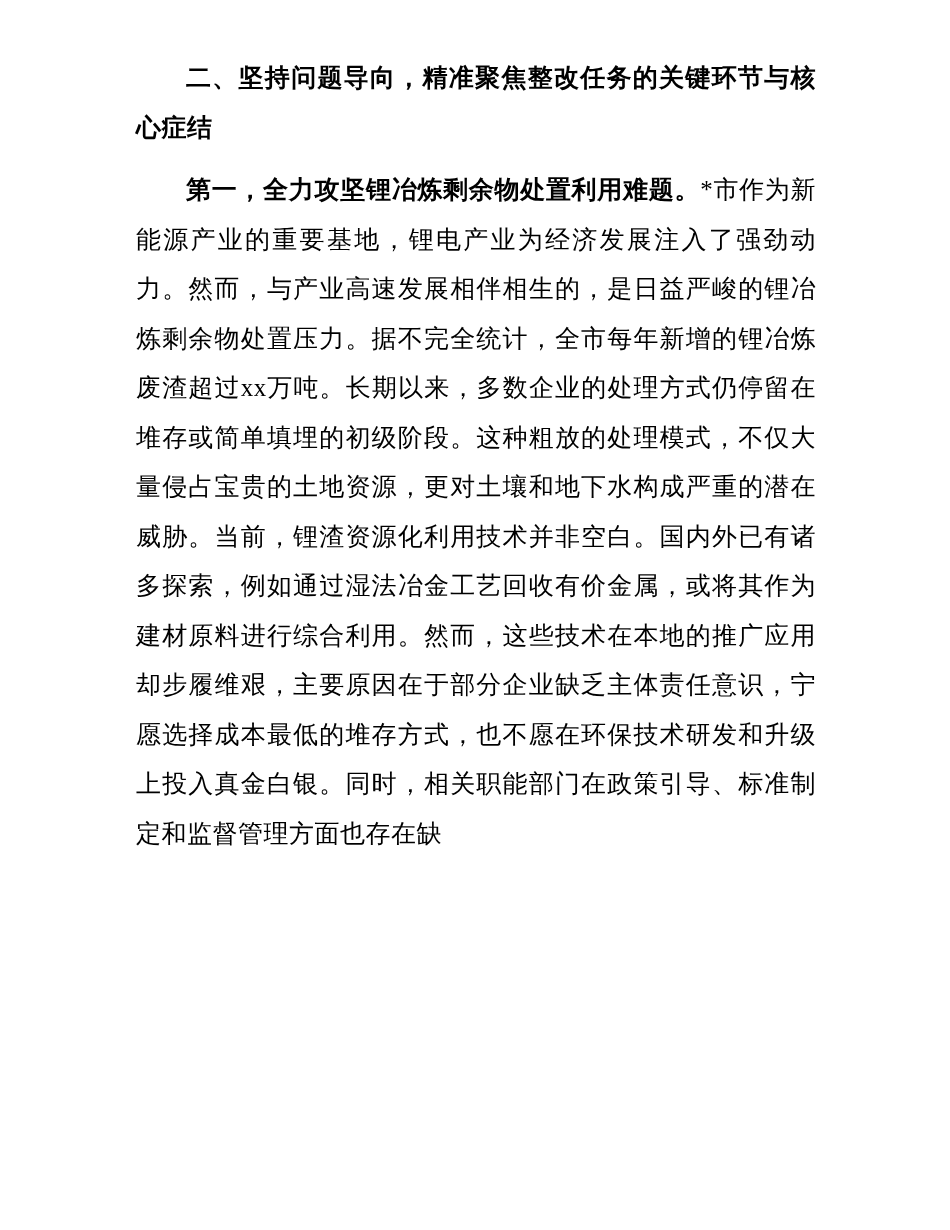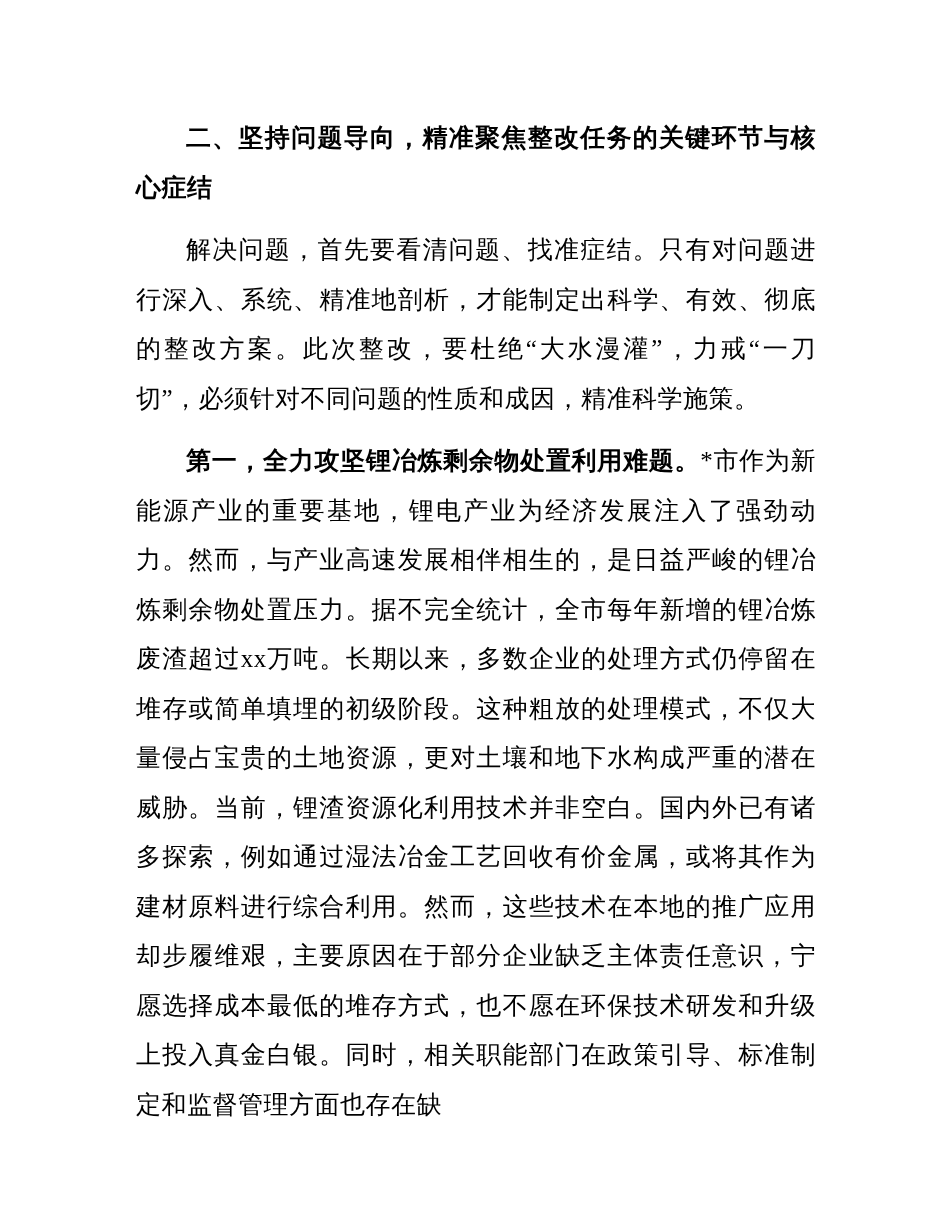--- a/index.html
+++ b/index.html
@@ -10,21 +10,21 @@
     body {
       width: 950px;
       height: 1230px;
       overflow: hidden;
     }
     .page {
       box-sizing: border-box;
       width: 950px;
       height: 1230px;
       background: #ffffff;
-      padding: 113px 134px 40px 136px;
+      padding: 53px 134px 40px 136px;
       overflow: hidden;
     }
     .doc {
       color: #000000;
       font-family: "Liberation Serif", "DejaVu Serif", serif;
       font-size: 25px;
       line-height: 49.5px;
       text-align: justify;
       letter-spacing: 0.5px;
     }
@@ -46,16 +46,15 @@
       font-weight: bold;
       margin-top: 20px;
     }
   </style>
 </head>
 <body>
 
 <div class="page">
   <div class="doc">
     <h2 class="heading">二、坚持问题导向，精准聚焦整改任务的关键环节与核心症结</h2>
-    <p class="para">解决问题，首先要看清问题、找准症结。只有对问题进行深入、系统、精准地剖析，才能制定出科学、有效、彻底的整改方案。此次整改，要杜绝“大水漫灌”，力戒“一刀切”，必须针对不同问题的性质和成因，精准科学施策。</p>
     <p class="para"><span class="lead">第一，全力攻坚锂冶炼剩余物处置利用难题。</span><span>*市作为新能源产业的重要基地，锂电产业为经济发展注入了强劲动力。然而，与产业高速发展相伴相生的，是日益严峻的锂冶炼剩余物处置压力。据不完全统计，全市每年新增的锂冶炼废渣超过xx万吨。长期以来，多数企业的处理方式仍停留在堆存或简单填埋的初级阶段。这种粗放的处理模式，不仅大量侵占宝贵的土地资源，更对土壤和地下水构成严重的潜在威胁。当前，锂渣资源化利用技术并非空白。国内外已有诸多探索，例如通过湿法冶金工艺回收有价金属，或将其作为建材原料进行综合利用。然而，这些技术在本地的推广应用却步履维艰，主要原因在于部分企业缺乏主体责任意识，宁愿选择成本最低的堆存方式，也不愿在环保技术研发和升级上投入真金白银。同时，相关职能部门在政策引导、标准制定和监督管理方面也存在缺</span></p>
   </div>
 </div>
 
 </body></html>

